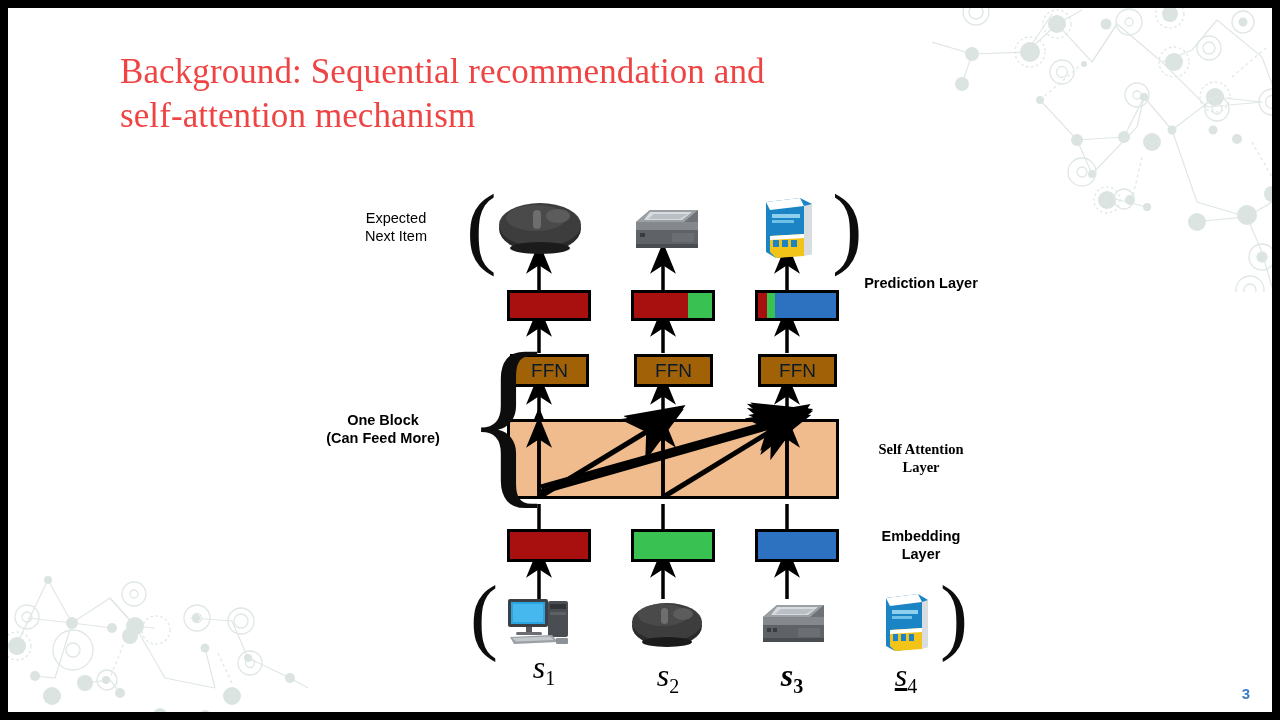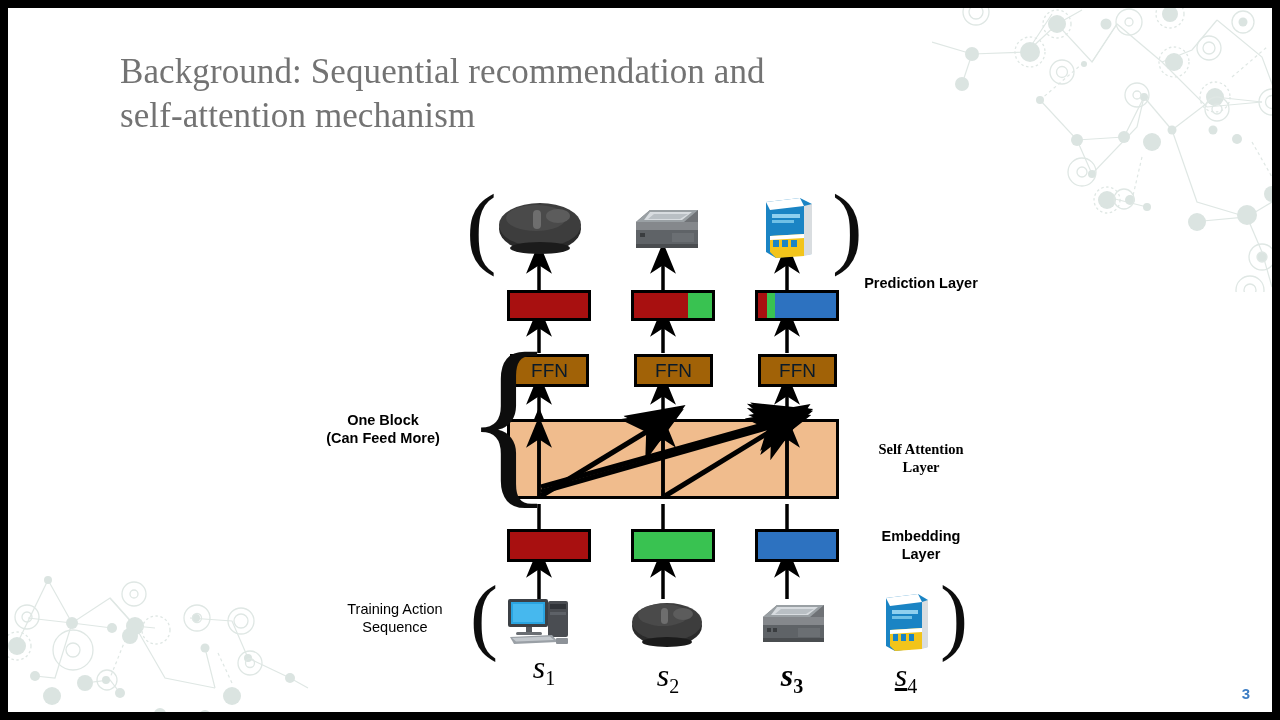--- a/index.html
+++ b/index.html
@@ -13,21 +13,21 @@
     background:#ffffff;overflow:hidden;
   }
   
   .netdeco{position:absolute;pointer-events:none;}
   #deco-tr{right:-10px;top:-6px;width:350px;height:290px;}
   #deco-bl{left:-8px;bottom:-6px;width:310px;height:190px;}
   
   #title{
     position:absolute;left:112px;top:42px;width:830px;
     font-family:"Liberation Serif", serif;
-    font-size:35px;line-height:1.27;color:#737373;
+    font-size:35px;line-height:1.27;color:#ef4444;
     font-weight:400;letter-spacing:.1px;
   }
   #title .l2{display:block;}
   
   #pagenum{
     position:absolute;right:22px;bottom:10px;
     font-size:15px;font-weight:bold;color:#3c7dc4;
   }
   
   #diagram{position:absolute;left:0;top:0;width:1264px;height:704px;}
@@ -264,20 +264,24 @@
         <line x1="779" y1="345" x2="779" y2="313"></line>
       </g>
 
       <g stroke="#000" stroke-width="3.5" fill="none" marker-end="url(#ah)">
         <line x1="531" y1="282" x2="531" y2="250"></line>
         <line x1="655" y1="282" x2="655" y2="250"></line>
         <line x1="779" y1="282" x2="779" y2="250"></line>
       </g>
     </svg>
 
+    <div class="lbl" style="left:328px;top:202px;width:120px;">
+      <div>Expected</div>
+      <div>Next Item</div>
+    </div>
 
     <div class="bracket" style="left:458px;top:172px;font-size:92px;">(</div>
     <div class="bracket" style="left:824px;top:172px;font-size:92px;">)</div>
 
     <svg class="item" style="left:488px;top:188px;width:88px;height:62px;" viewBox="0 0 88 62">
       <ellipse cx="44" cy="33" rx="41" ry="23" fill="#2b2b2b"></ellipse>
       <ellipse cx="44" cy="29" rx="41" ry="22" fill="#3d3d3d"></ellipse>
       <ellipse cx="40" cy="22" rx="30" ry="13" fill="#4a4a4a"></ellipse>
       <ellipse cx="62" cy="20" rx="12" ry="7" fill="#5c5c5c"></ellipse>
       <rect x="37" y="14" width="8" height="19" rx="4" fill="#6e6e6e"></rect>
@@ -388,24 +392,20 @@
     </div>
     <div class="bar" style="left:747px;top:521px;width:84px;height:33px;">
       <div class="seg" style="width:100%;background:#2d72c0;"></div>
     </div>
 
     <div class="lbl bold" style="left:838px;top:520px;width:150px;">
       <div>Embedding</div>
       <div>Layer</div>
     </div>
 
-    <div class="lbl" style="left:302px;top:593px;width:170px;">
-      <div>Training Action</div>
-      <div>Sequence</div>
-    </div>
 
     <div class="bracket" style="left:462px;top:566px;font-size:84px;">(</div>
     <div class="bracket" style="left:932px;top:566px;font-size:84px;">)</div>
 
     <svg class="item" style="left:496px;top:583px;width:76px;height:58px;" viewBox="0 0 76 58">
       <rect x="44" y="10" width="20" height="36" rx="2" fill="#4a4d52"></rect>
       <rect x="46" y="13" width="16" height="5" fill="#303338"></rect>
       <rect x="46" y="21" width="16" height="3" fill="#5d6167"></rect>
       <rect x="4" y="8" width="40" height="28" rx="2" fill="#3c4045"></rect>
       <rect x="7" y="11" width="34" height="22" fill="#2aa4e0"></rect>

